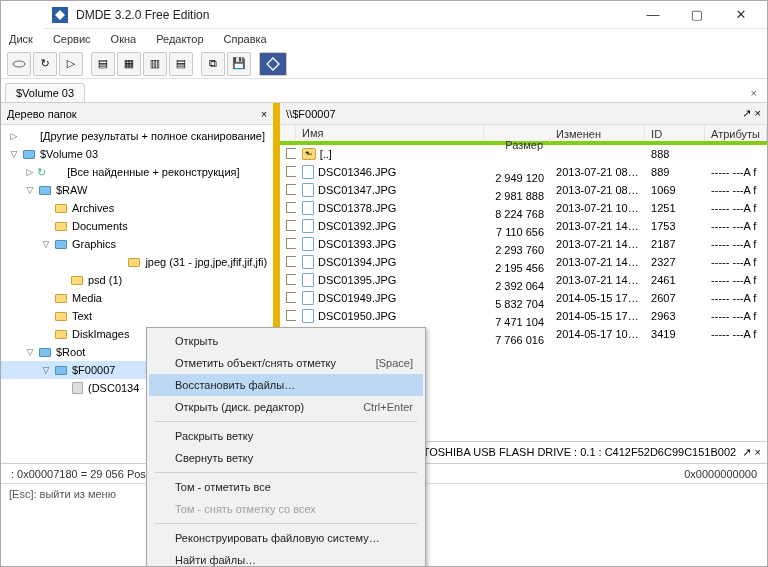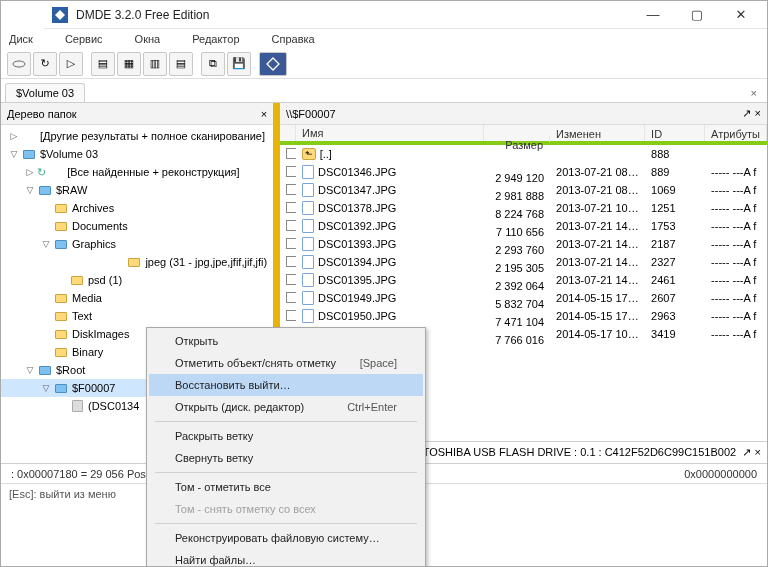--- a/index.html
+++ b/index.html
@@ -2,21 +2,21 @@
 <html><head>
 <meta charset="utf-8">
 <style>
 * { margin: 0; padding: 0; box-sizing: border-box; font-family: "Segoe UI", Tahoma, sans-serif; font-size: 11px; }
 body { width: 768px; height: 567px; background: #fff; overflow: hidden; position: relative; border: 1px solid #aaa; }
 .titlebar { height: 28px; background: #fff; display: flex; align-items: center; padding: 0 4px 0 8px; border-bottom: 1px solid #e5e5e5; margin-left: 43px; }
 .titlebar .appicon { width: 16px; height: 16px; background: #2b5ea3; margin-right: 8px; display: flex; align-items: center; justify-content: center; }
 .titlebar .title { flex: 1; color: #222; font-size: 12px; }
 .winbtns { display: flex; }
 .winbtn { width: 44px; height: 24px; display: flex; align-items: center; justify-content: center; color: #333; font-size: 13px; cursor: pointer; }
-.menubar { height: 20px; display: flex; align-items: center; padding: 0 4px; gap: 24px; color: #333; }
+.menubar { height: 20px; display: flex; align-items: center; padding: 0 4px; gap: 12px; color: #333; }
 .menubar span { padding: 2px 4px; cursor: pointer; }
 .toolbar { height: 30px; display: flex; align-items: center; padding: 2px 6px; gap: 2px; border-bottom: 1px solid #e0e0e0; }
 .tbtn { width: 24px; height: 24px; border: 1px solid #c8c8c8; border-radius: 2px; background: #f5f5f5; display: flex; align-items: center; justify-content: center; cursor: pointer; font-size: 11px; }
 .tsep { width: 4px; }
 .tabbar { height: 24px; display: flex; align-items: flex-end; padding: 0 4px; border-bottom: 1px solid #cfcfcf; }
 .tab { padding: 3px 10px; border: 1px solid #cfcfcf; border-bottom: none; border-radius: 3px 3px 0 0; background: #f9f9f9; margin-right: 2px; font-size: 11px; }
 .main { display: flex; height: 360px; }
 .left { width: 287px; border-right: 7px solid #eab308; display: flex; flex-direction: column; }
 .panehdr { height: 22px; display: flex; align-items: center; justify-content: space-between; padding: 0 6px; background: #f3f3f3; border-bottom: 1px solid #dcdcdc; font-size: 11px; }
 .tree { flex: 1; overflow: hidden; padding: 2px 0; }
@@ -39,21 +39,21 @@
 .c-id { flex: 0 0 60px; }
 .c-attr { flex: 0 0 60px; }
 .fileicon { width: 12px; height: 14px; border: 1px solid #7aa6d6; background: #fff; border-radius: 1px; display:inline-block; }
 .chkbox { width: 11px; height: 11px; border: 1px solid #888; display: inline-block; }
 .bottom-strip { border-top: 1px solid #cfcfcf; padding: 2px 6px; height: 22px; display: flex; align-items: center; justify-content: space-between; font-size: 11px; }
 .statushex { padding: 2px 10px; display: flex; justify-content: space-between; border-top: 1px solid #cfcfcf; height: 20px; align-items: center; font-size: 11px; color: #333; }
 .statusbar { padding: 4px 8px; border-top: 1px solid #dcdcdc; color: #555; }
 .ctxmenu { position: absolute; left: 145px; top: 326px; width: 280px; background: #f1f1f1; border: 1px solid #a8a8a8; box-shadow: 2px 2px 4px rgba(0,0,0,0.25); padding: 2px; z-index: 100; }
 .ctxsep { height: 1px; background: #d0d0d0; margin: 3px 6px; }
 .ctxitem { height: 22px; display: flex; align-items: center; padding: 0 10px 0 26px; color: #222; position: relative; cursor: pointer; font-size: 12px; }
-.ctxitem .sc { position: absolute; right: 26px; color: #555; font-size: 11px; }
+.ctxitem .sc { position: absolute; right: 10px; color: #555; font-size: 11px; }
 .ctxitem.hl { background: #bcd8f5; }
 .ctxitem.dis { color: #a0a0a0; }
 .close-x { font-family: Arial; }
 svg { display: block; }
 </style>
 </head>
 <body>
 
 <div class="titlebar">
   <div class="appicon">
@@ -189,27 +189,20 @@
           </span>
           <span>Text</span>
         </div>
         <div class="tnode" style="padding-left: 38px;">
           <span class="tw"></span>
           <span class="ficon">
             <span class="fold"></span>
           </span>
           <span>DiskImages</span>
         </div>
-        <div class="tnode" style="padding-left: 38px;">
-          <span class="tw"></span>
-          <span class="ficon">
-            <span class="fold"></span>
-          </span>
-          <span>Binary</span>
-        </div>
         <div class="tnode" style="padding-left: 22px;">
           <span class="tw">▽</span>
           <span class="ficon">
             <span class="fold bl"></span>
           </span>
           <span>$Root</span>
         </div>
         <div class="tnode sel" style="padding-left: 38px;">
           <span class="tw">▽</span>
           <span class="ficon">
@@ -306,21 +299,21 @@
           <div class="c-mod">2013-07-21 14:…</div>
           <div class="c-id">2187</div>
           <div class="c-attr">----- ---A  f</div>
         </div>
         <div class="row">
           <div class="c-chk"><span class="chkbox"></span></div>
           <div class="c-name">
             <span class="fileicon"></span>
             <span>DSC01394.JPG</span>
           </div>
-          <div class="c-size">2 195 305</div>
+          <div class="c-size">2 195 456</div>
           <div class="c-mod">2013-07-21 14:…</div>
           <div class="c-id">2327</div>
           <div class="c-attr">----- ---A  f</div>
         </div>
         <div class="row">
           <div class="c-chk"><span class="chkbox"></span></div>
           <div class="c-name">
             <span class="fileicon"></span>
             <span>DSC01395.JPG</span>
           </div>
@@ -381,21 +374,21 @@
 
 <div class="ctxmenu" id="ctxmenu">
     <div class="ctxitem">
       <span>Открыть</span>
     </div>
     <div class="ctxitem">
       <span>Отметить объект/снять отметку</span>
       <span class="sc">[Space]</span>
     </div>
     <div class="ctxitem hl">
-      <span>Восстановить выйти…</span>
+      <span>Восстановить файлы…</span>
     </div>
     <div class="ctxitem">
       <span>Открыть (диск. редактор)</span>
       <span class="sc">Ctrl+Enter</span>
     </div>
     <div class="ctxsep"></div>
     <div class="ctxitem">
       <span>Раскрыть ветку</span>
     </div>
     <div class="ctxitem">

